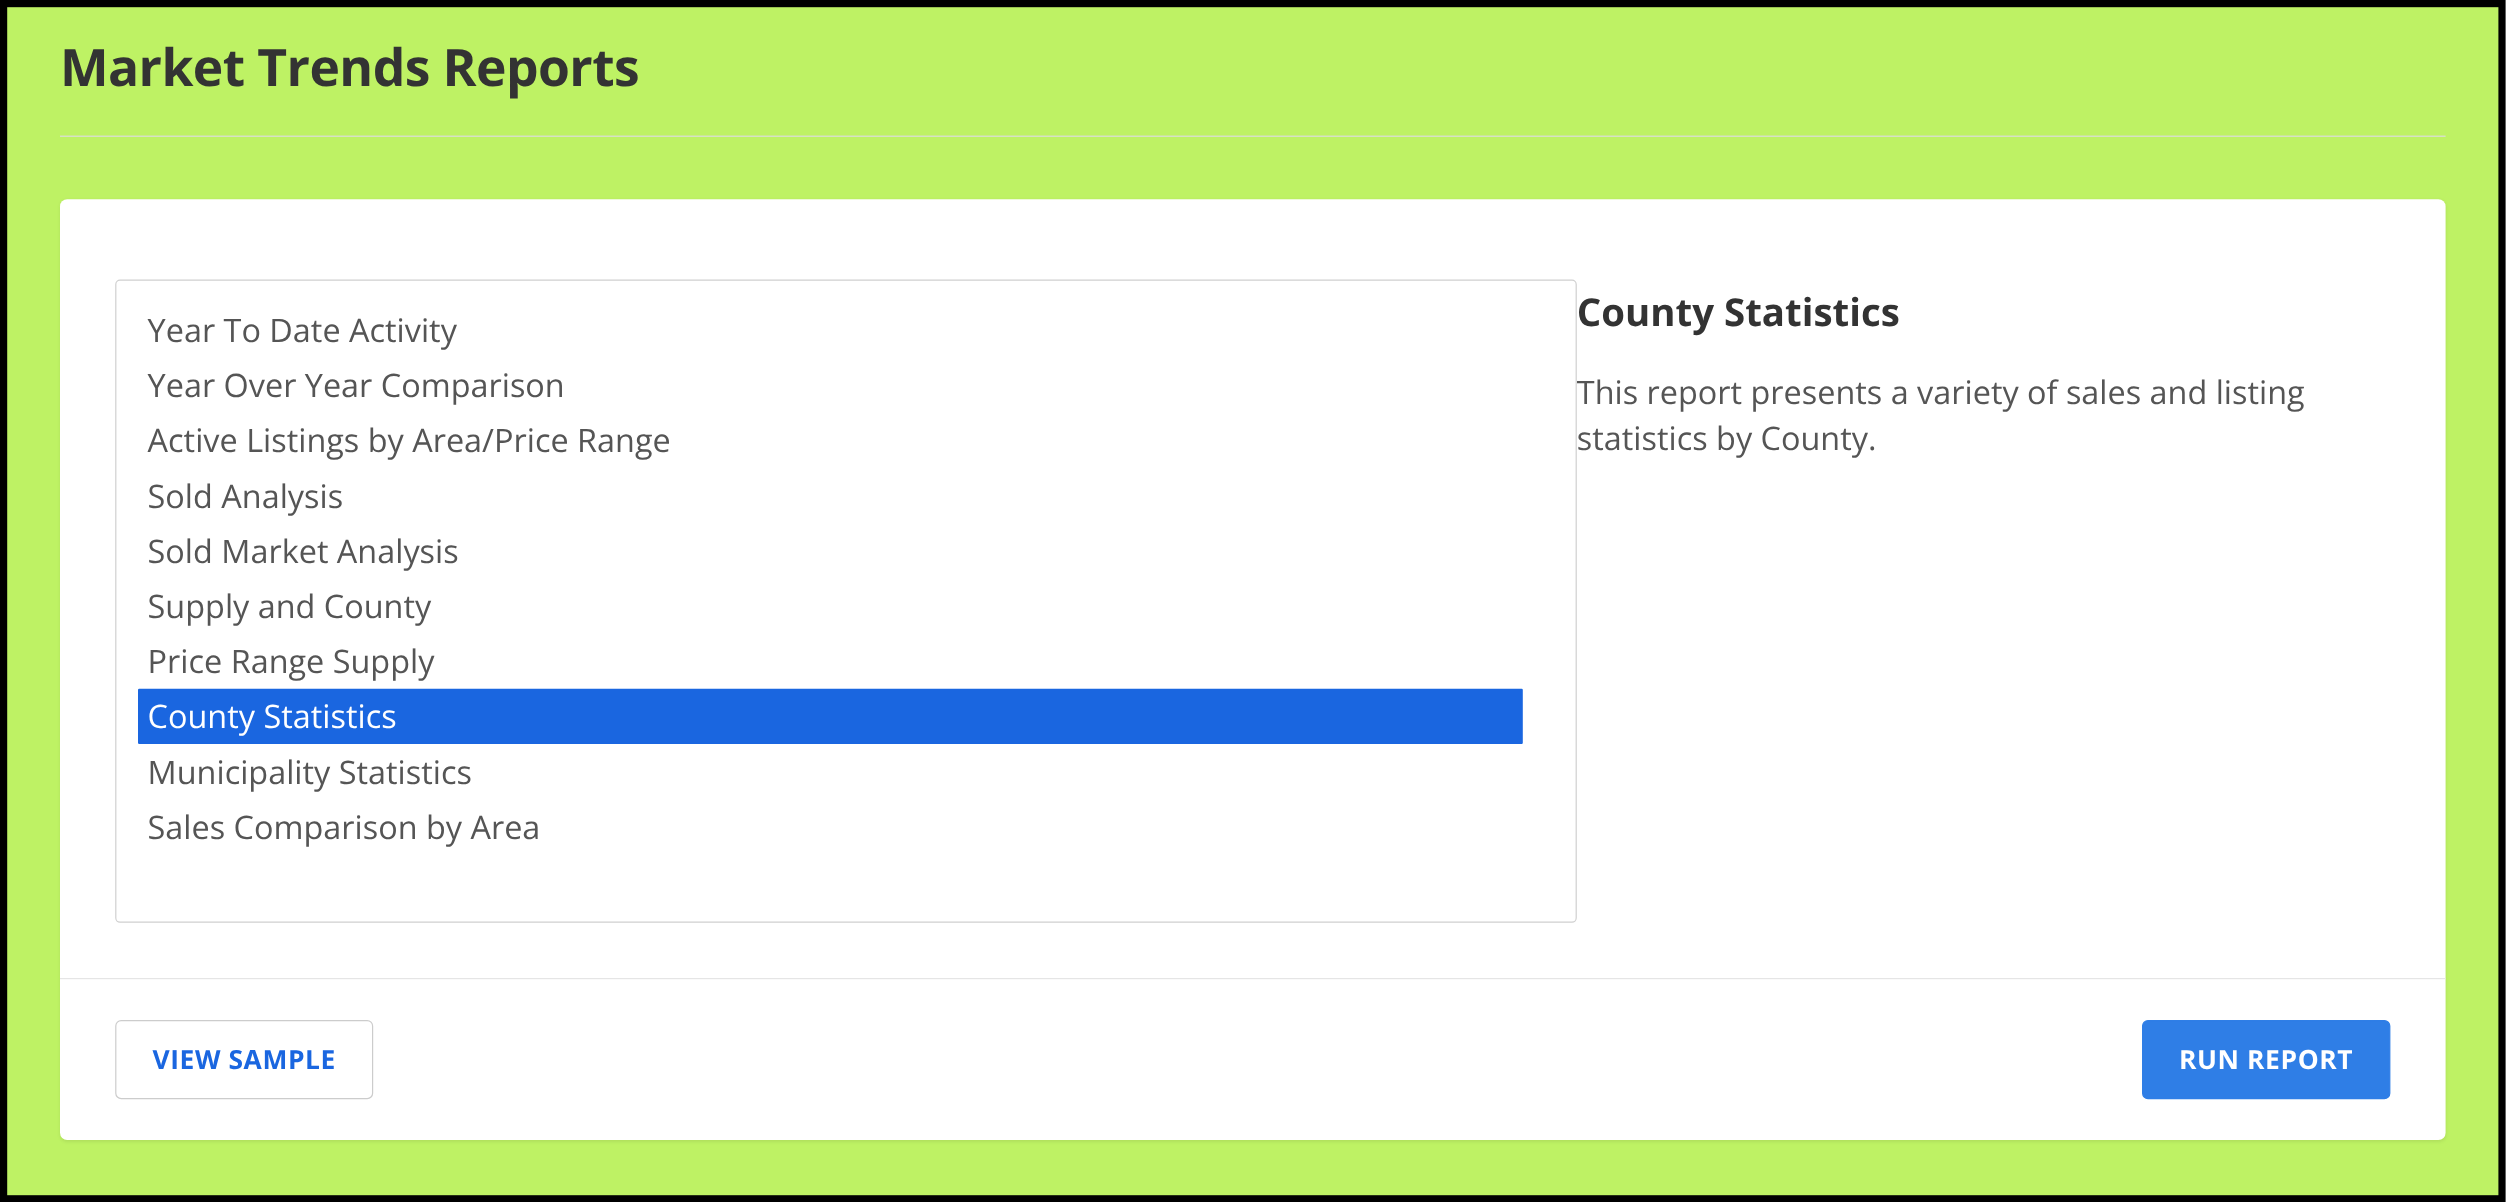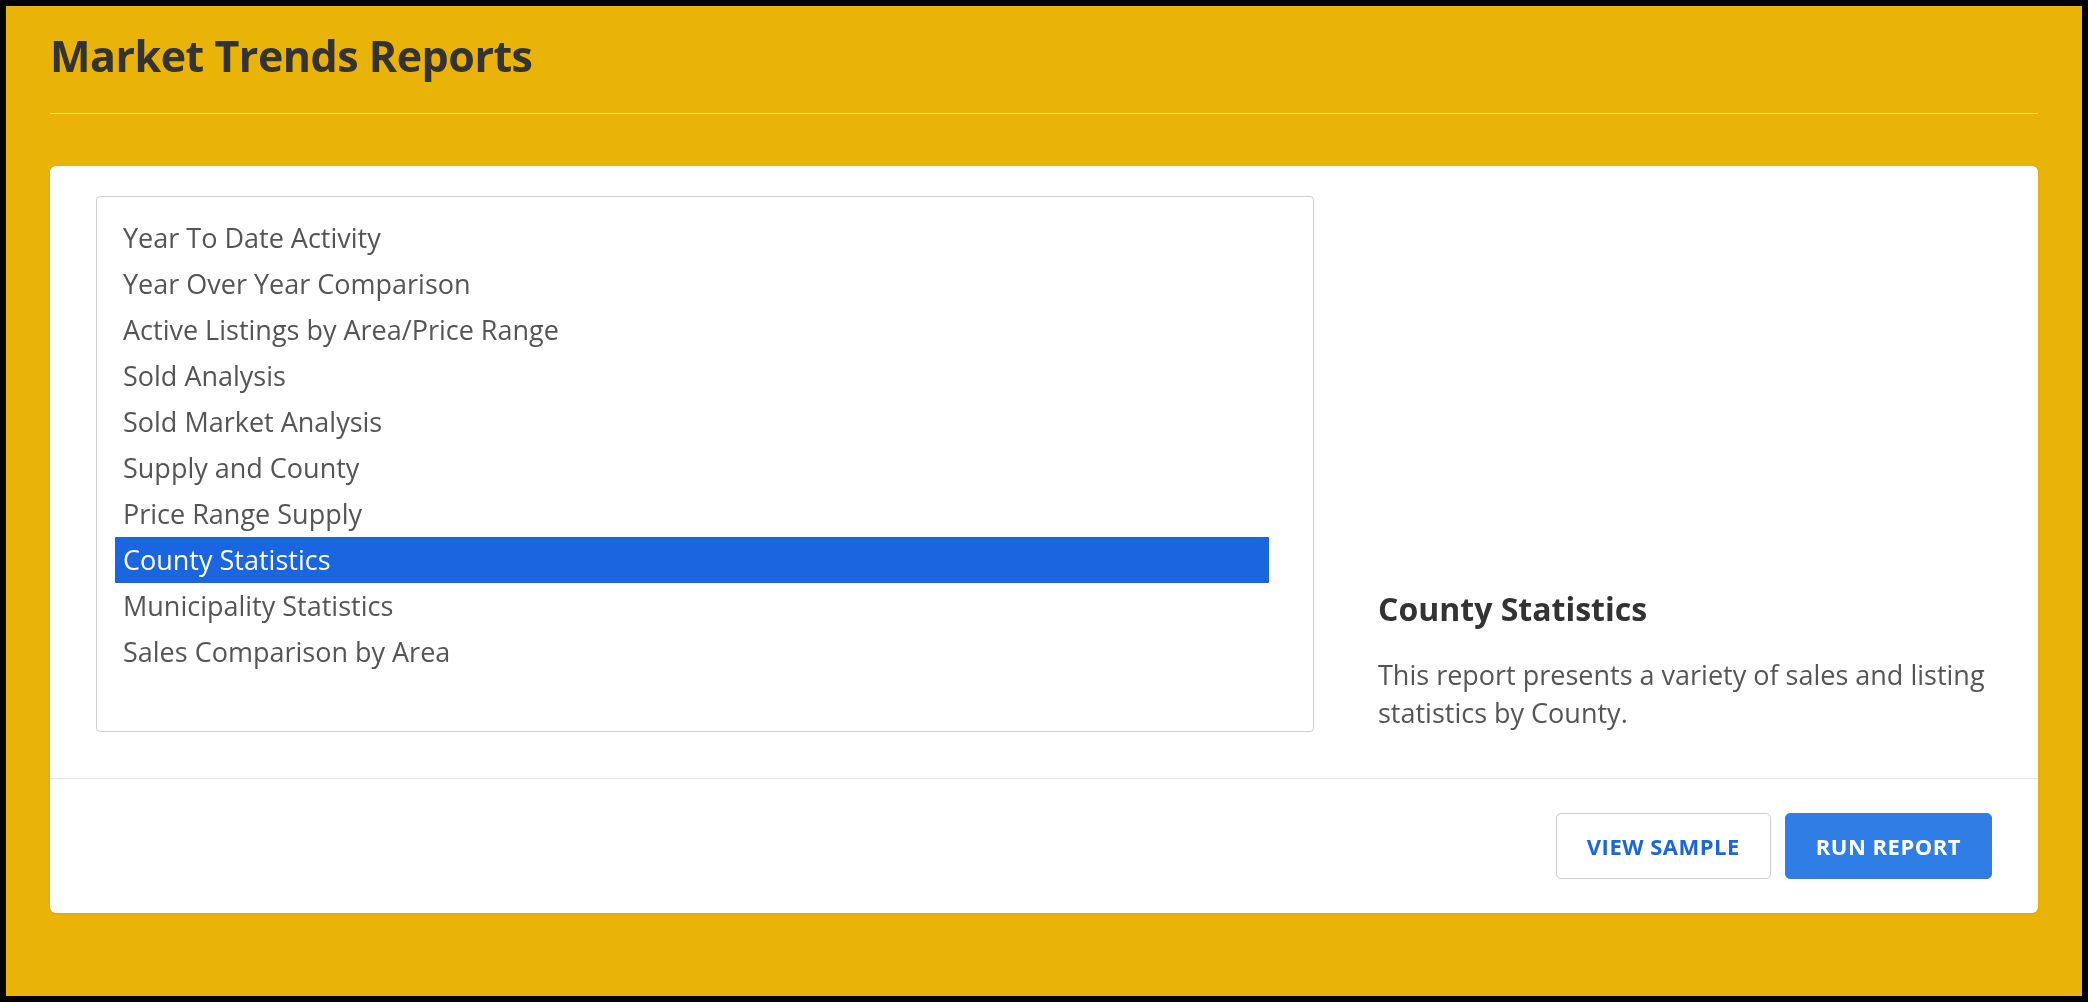--- a/index.html
+++ b/index.html
@@ -8,21 +8,21 @@
       box-sizing: border-box;
     }
     body {
       font-family: 'Open Sans', 'Segoe UI', Arial, sans-serif;
       background: #000;
       width: 2088px;
       height: 1002px;
       padding: 6px;
     }
     .app-frame {
-      background: #eab308;
+      background: #bef264;
       width: 100%;
       height: 100%;
       padding: 20px 44px 30px 44px;
     }
     .page-title {
       font-size: 43px;
       font-weight: 700;
       color: #333;
       margin-bottom: 28px;
       letter-spacing: -0.5px;
@@ -32,23 +32,21 @@
       border-top: 1px solid #ddd;
       margin-bottom: 52px;
     }
     .card {
       background: #fff;
       border-radius: 6px;
       box-shadow: 0 1px 3px rgba(0,0,0,0.08);
     }
     .card-body {
       display: flex;
-      padding: 30px 46px 46px 46px;
-      gap: 64px;
-      align-items: flex-end;
+      padding: 67px 46px 46px 46px;
     }
     .listbox {
       flex: 0 0 1218px;
       border: 1px solid #d0d0d0;
       border-radius: 4px;
       padding: 18px 26px 56px 26px;
     }
     .listbox-item {
       font-size: 27px;
       color: #555;
@@ -76,21 +74,21 @@
     }
     .detail-desc {
       font-size: 27px;
       color: #555;
       line-height: 1.4;
     }
     .card-footer {
       border-top: 1px solid #e5e5e5;
       padding: 34px 46px;
       display: flex;
-      justify-content: flex-end;
+      justify-content: space-between;
       gap: 14px;
     }
     .btn {
       font-size: 22px;
       font-weight: 700;
       letter-spacing: 0.5px;
       padding: 17px 30px;
       border-radius: 5px;
       cursor: pointer;
       border: 1px solid transparent;

